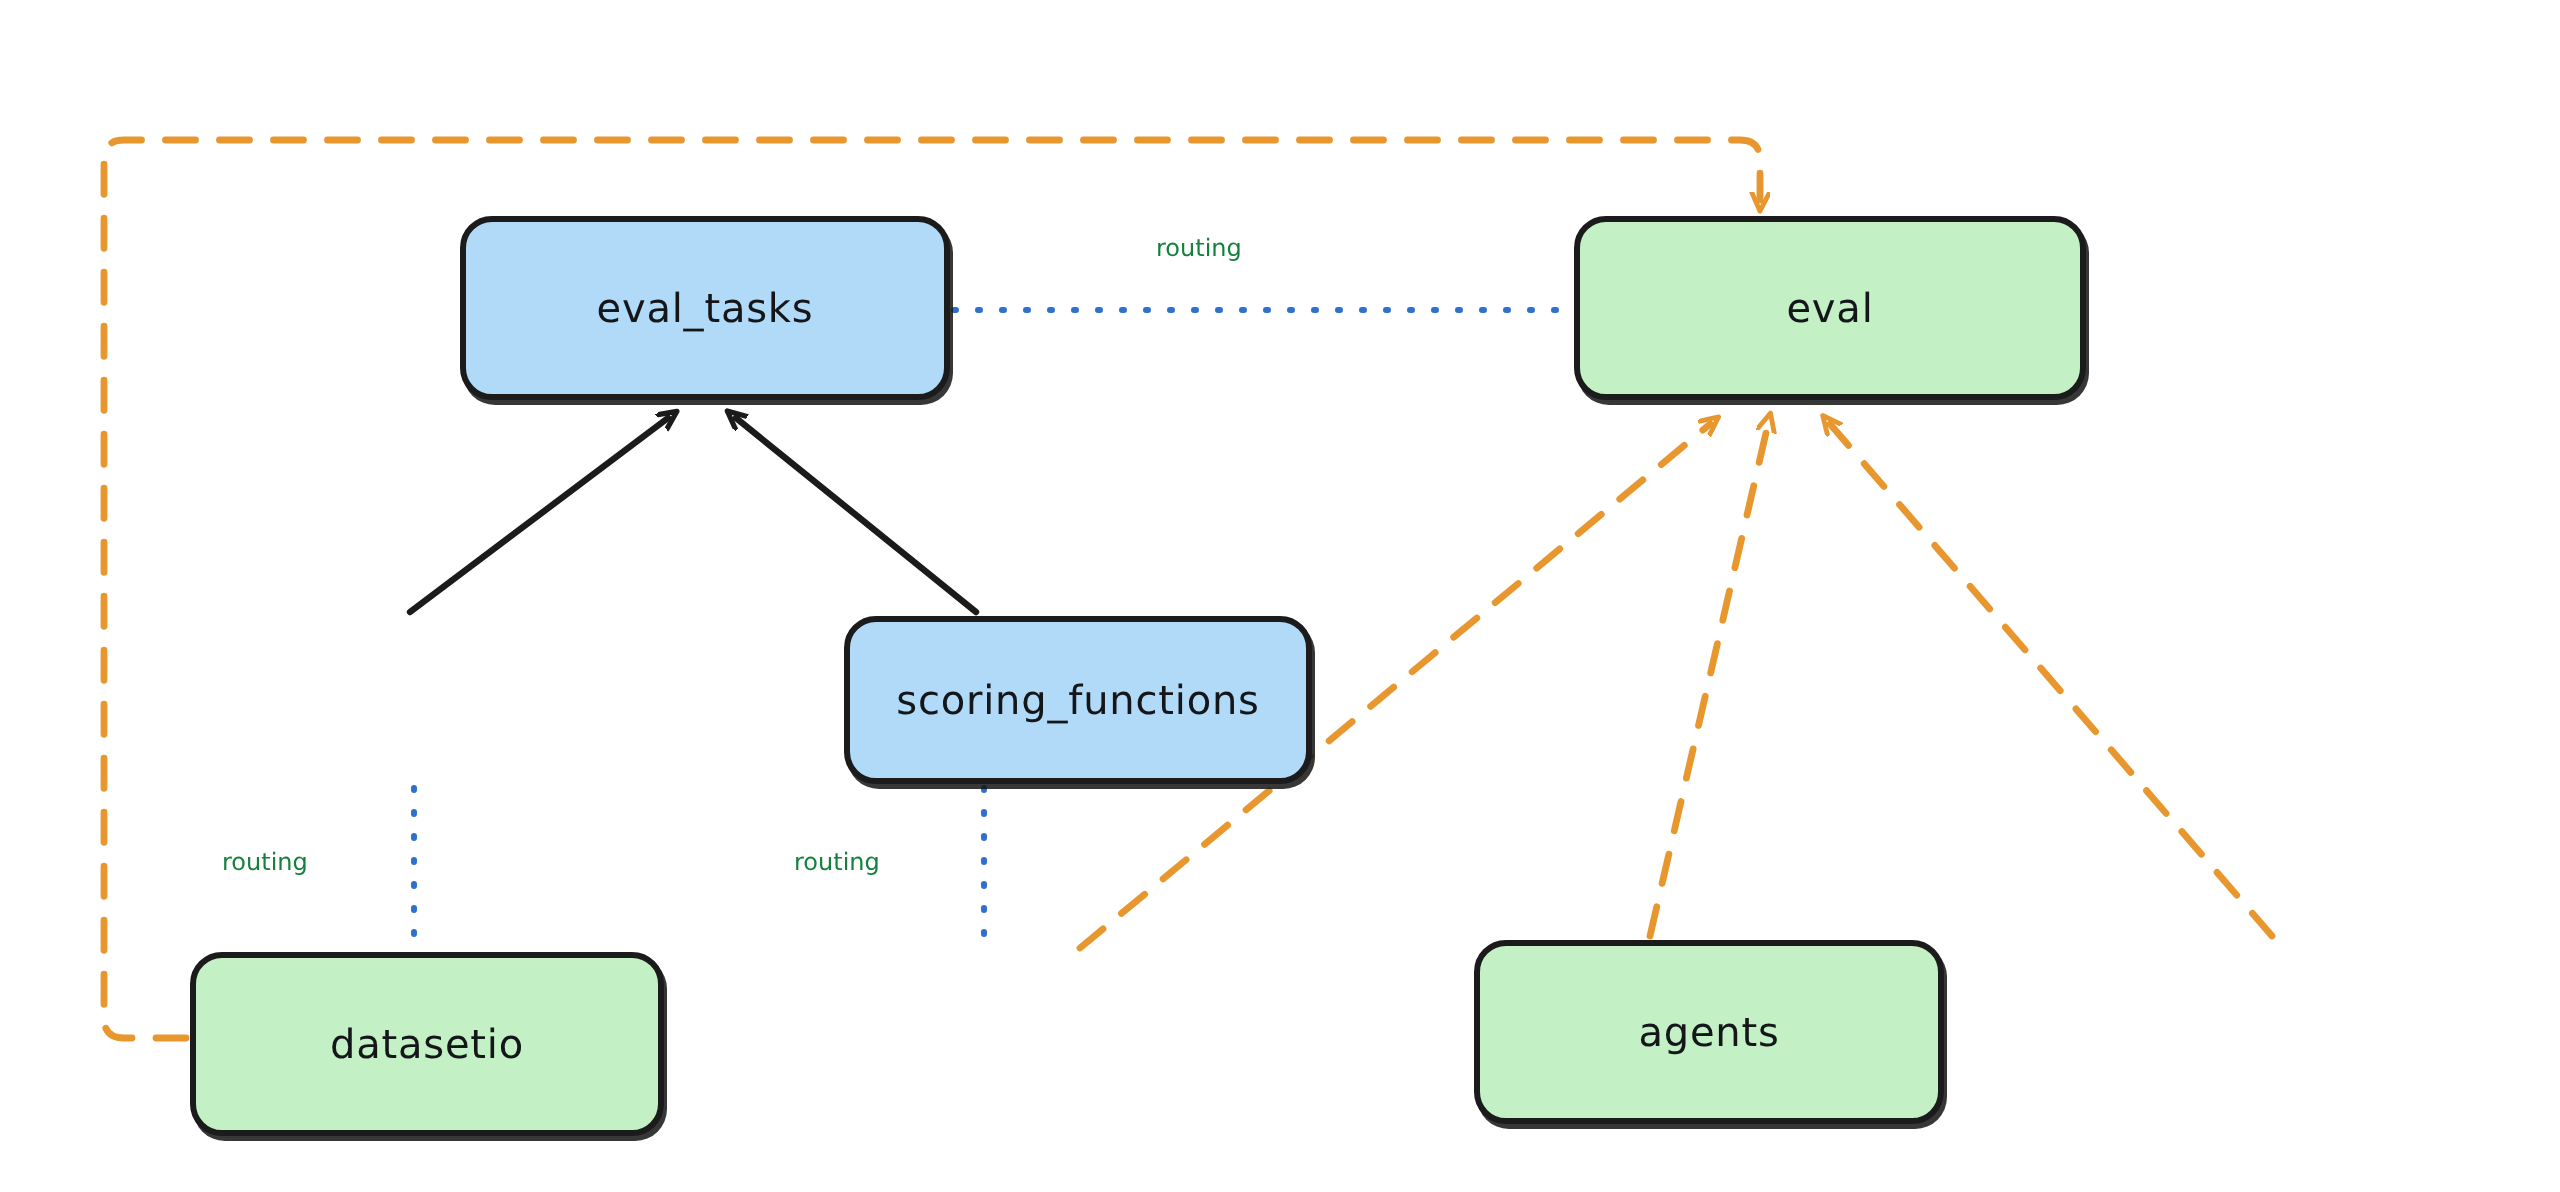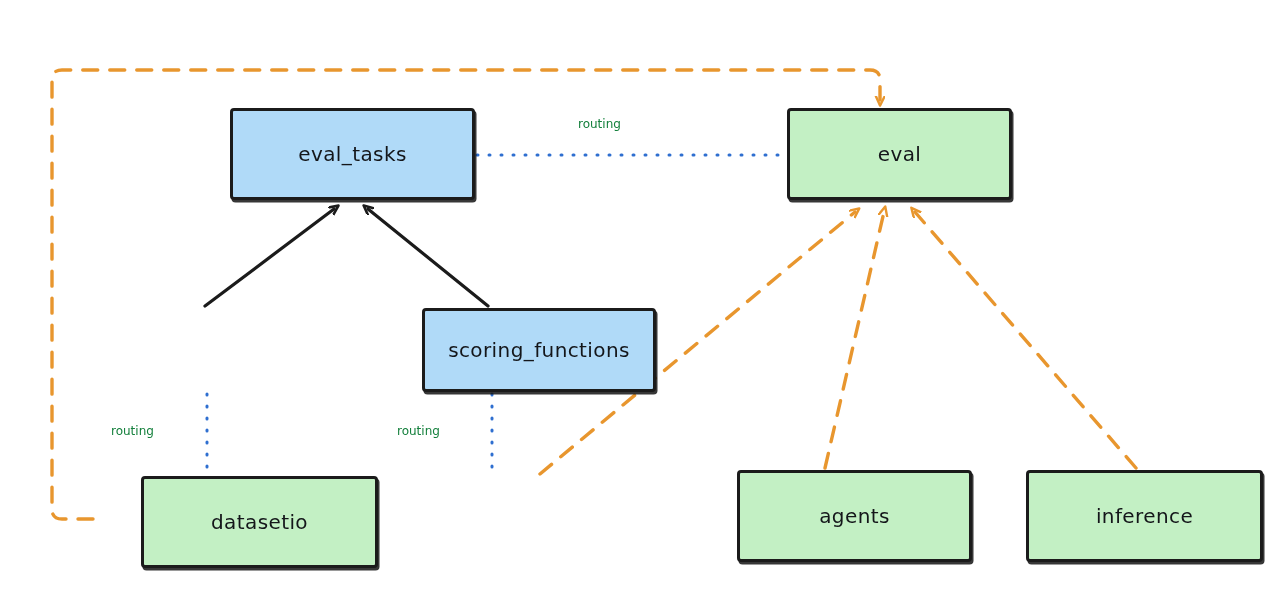--- a/index.html
+++ b/index.html
@@ -26,21 +26,21 @@
     left: 0;
     top: 0;
     width: 1280px;
     height: 596px;
     pointer-events: none;
   }
   .node {
     position: absolute;
     box-sizing: border-box;
     border: 3.2px solid #1b1b1b;
-    border-radius: 4px;
+    border-radius: 16px;
     display: flex;
     align-items: center;
     justify-content: center;
     text-align: center;
     font-family: "DejaVu Sans", sans-serif;
     font-size: 20px;
     color: #14161a;
     letter-spacing: 0.4px;
     box-shadow: 1.5px 2.5px 0 rgba(20,20,20,0.85);
   }
@@ -93,41 +93,38 @@
 
     <path d="M 1136,468 L 915,212" fill="none" stroke="#e8962e" stroke-width="3.4" stroke-linecap="round" stroke-dasharray="15 12" marker-end="url(#arrow-orange)"></path>
 
     <path d="M 93,519 L 62,519 Q 52,519 52,509 L 52,80 Q 52,70 62,70 L 870,70 Q 880,70 880,80 L 880,100" fill="none" stroke="#e8962e" stroke-width="3.4" stroke-linecap="round" stroke-dasharray="15 12" marker-end="url(#arrow-orange)"></path>
   </svg>
 
   <div class="node blue" style="left:230px; top:108px; width:245px; height:92px;">
     <span class="node-label">eval_tasks</span>
   </div>
 
-  <div class="node green" style="left:787px; top:108px; width:225px; height:92px;">
+  <div class="node green" style="left:787px; top:108px; width:256px; height:92px;">
     <span class="node-label">eval</span>
   </div>
 
 
   <div class="node blue" style="left:379px; top:308px; width:234px; height:84px;margin-left:43px;">
     <span class="node-label">scoring_functions</span>
   </div>
 
-  <div class="node green" style="left:95px; top:476px; width:237px; height:92px;margin-left:46px;">
+  <div class="node green" style="left:95px; top:476px; width:237px; height:92px;">
     <span class="node-label">datasetio</span>
   </div>
 
 
   <div class="node green" style="left:709px; top:470px; width:235px; height:92px;margin-left:28px;">
     <span class="node-label">agents</span>
   </div>
 
-  <div class="node green" style="left:1026px; top:470px; width:237px; height:92px;">
-    <span class="node-label">inference</span>
-  </div>
 
   <div class="edge-label" style="left:578px; top:117px;">routing</div>
 
   <div class="edge-label" style="left:111px; top:424px;">routing</div>
 
   <div class="edge-label" style="left:397px; top:424px;">routing</div>
 
 </div>
 
 </body></html>

